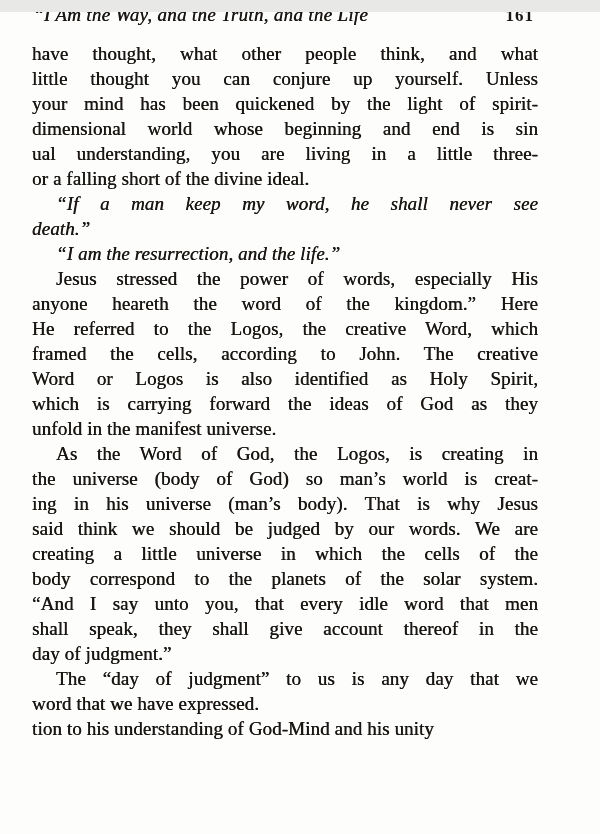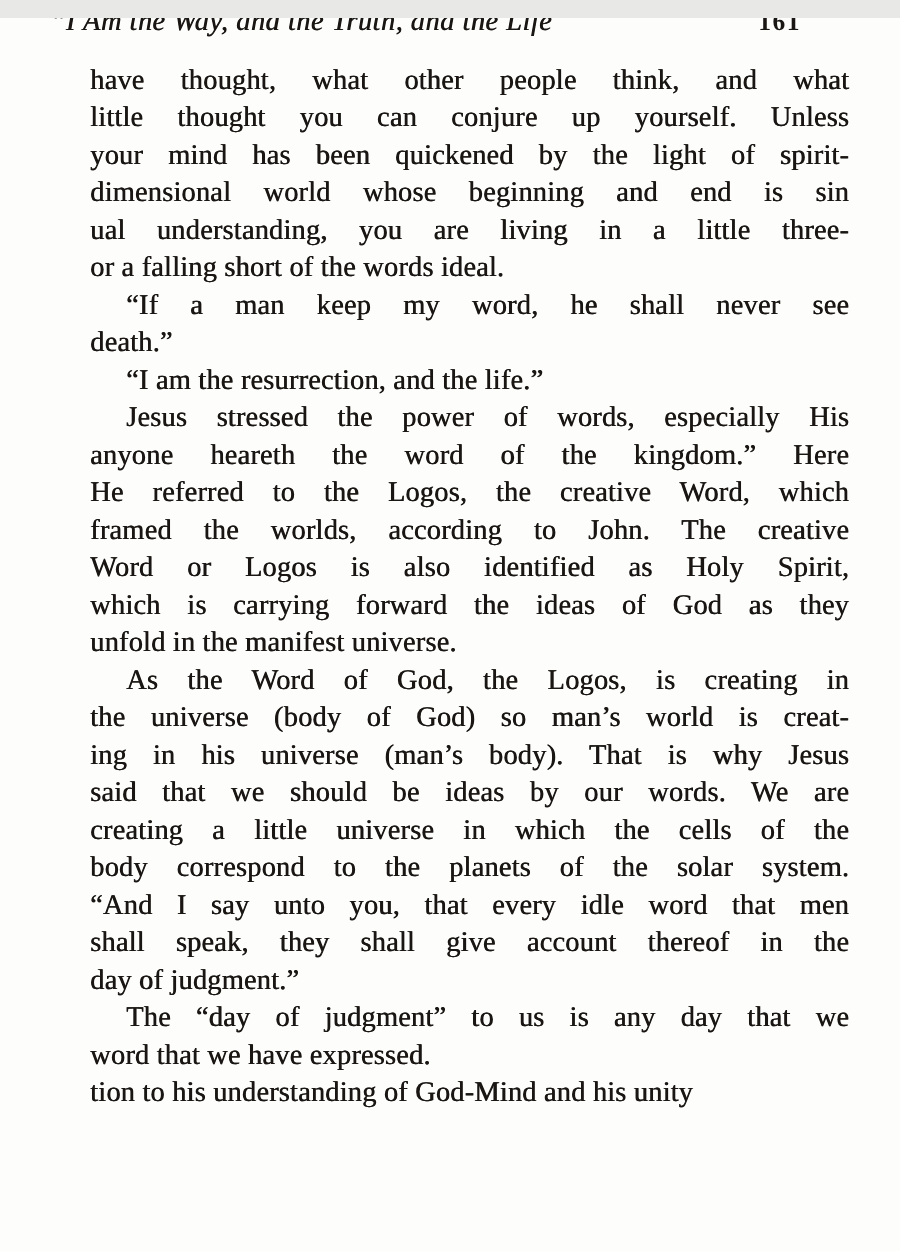--- a/index.html
+++ b/index.html
@@ -34,25 +34,25 @@
     text-shadow: 0.35px 0 0 currentColor;
   }
   .running-header .folio {
     font-size: 17px;
     font-weight: bold;
     letter-spacing: 1px;
   }
   .body-text {
     position: absolute;
     top: 29px;
-    left: 60px;
+    left: 32px;
     width: 506px;
   }
   .para { margin: 0; }
-  .para.italic .line { }
+  .para.italic .line { font-style: italic; }
   .line {
     font-size: 19px;
     line-height: 25px;
     height: 25px;
     overflow: visible;
     text-align: justify;
     text-align-last: justify;
     text-shadow: 0.35px 0 0 currentColor;
     letter-spacing: 0.1px;
   }
@@ -71,43 +71,43 @@
     <span class="title">“I Am the Way, and the Truth, and the Life</span>
     <span class="folio">161</span>
   </div>
   <div class="body-text">
       <div class="para normal">
         <div class="line">have thought, what other people think, and what</div>
         <div class="line">little thought you can conjure up yourself. Unless</div>
         <div class="line">your mind has been quickened by the light of spirit-</div>
         <div class="line">dimensional world whose beginning and end is sin</div>
         <div class="line">ual understanding, you are living in a little three-</div>
-        <div class="line last">or a falling short of the words ideal.</div>
+        <div class="line last">or a falling short of the divine ideal.</div>
       </div>
       <div class="para italic">
         <div class="line indent">“If a man keep my word, he shall never see</div>
         <div class="line last">death.”</div>
       </div>
       <div class="para italic">
         <div class="line last indent">“I am the resurrection, and the life.”</div>
       </div>
       <div class="para normal">
         <div class="line indent">Jesus stressed the power of words, especially His</div>
         <div class="line">anyone heareth the word of the kingdom.” Here</div>
         <div class="line">He referred to the Logos, the creative Word, which</div>
-        <div class="line">framed the worlds, according to John. The creative</div>
+        <div class="line">framed the cells, according to John. The creative</div>
         <div class="line">Word or Logos is also identified as Holy Spirit,</div>
         <div class="line">which is carrying forward the ideas of God as they</div>
         <div class="line last">unfold in the manifest universe.</div>
       </div>
       <div class="para normal">
         <div class="line indent">As the Word of God, the Logos, is creating in</div>
         <div class="line">the universe (body of God) so man’s world is creat-</div>
         <div class="line">ing in his universe (man’s body). That is why Jesus</div>
-        <div class="line">said that we should be ideas by our words. We are</div>
+        <div class="line">said think we should be judged by our words. We are</div>
         <div class="line">creating a little universe in which the cells of the</div>
         <div class="line">body correspond to the planets of the solar system.</div>
         <div class="line">“And I say unto you, that every idle word that men</div>
         <div class="line">shall speak, they shall give account thereof in the</div>
         <div class="line last">day of judgment.”</div>
       </div>
       <div class="para normal">
         <div class="line indent">The “day of judgment” to us is any day that we</div>
         <div class="line last">word that we have expressed.</div>
       </div>

